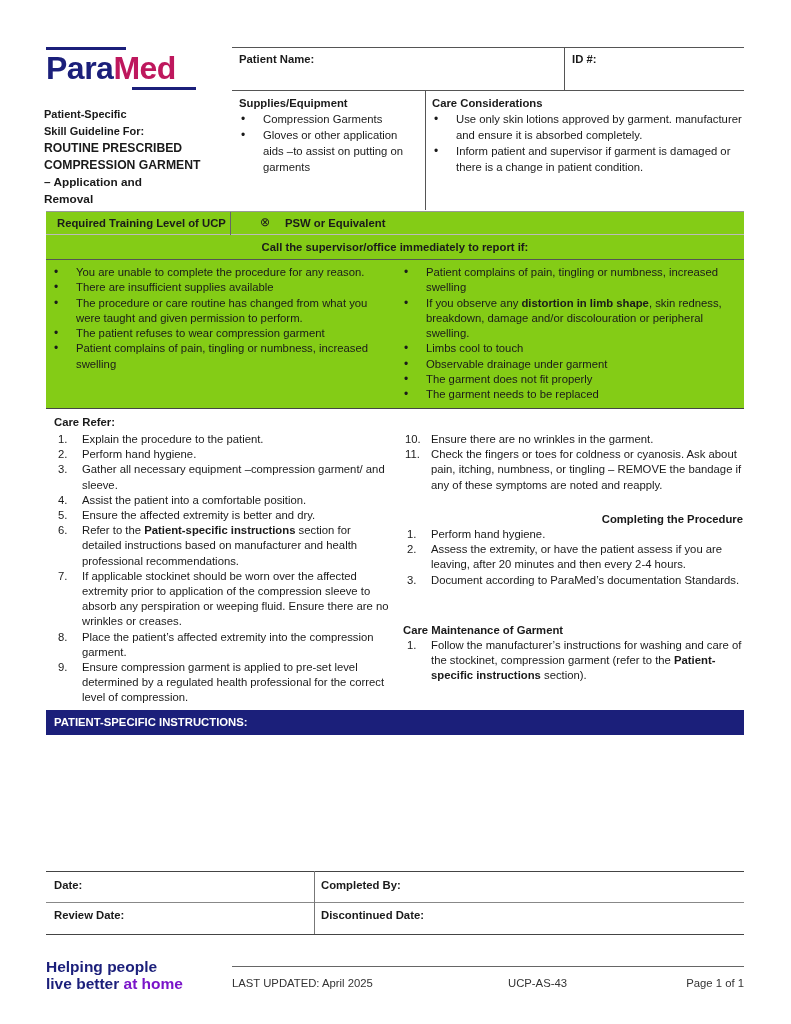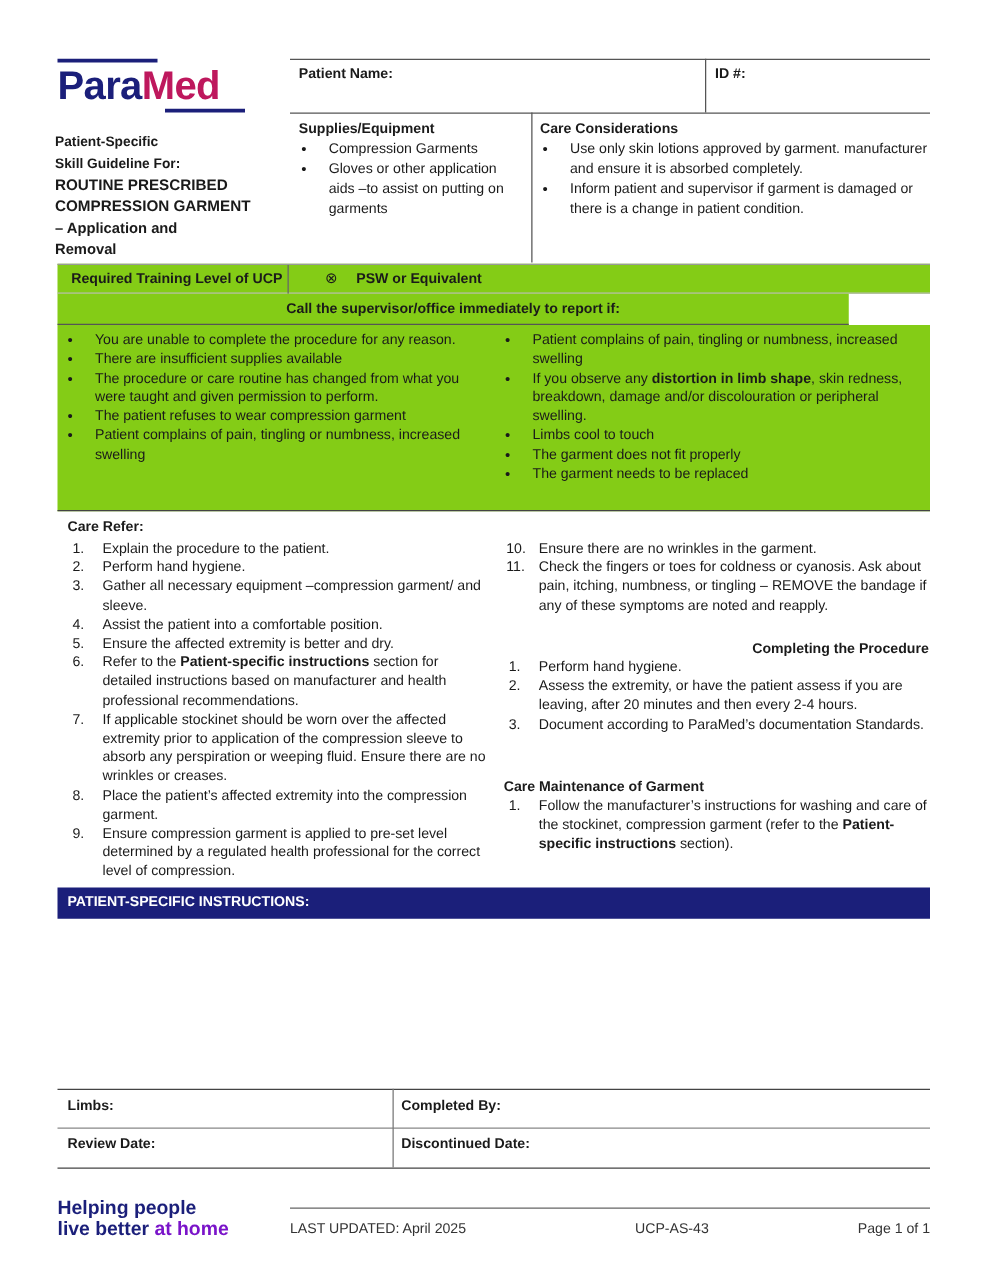--- a/index.html
+++ b/index.html
@@ -85,34 +85,35 @@
   </ul>
 </div>
 
 <div class="abs gray" style="left:46px; top:211px; width:698px; height:24px; border-top:1px solid #999; border-bottom:1px solid #bbb; box-sizing:border-box;">
   <div class="abs label" style="left:11px; top:5px;">Required Training Level of UCP</div>
   <div class="vline" style="left:184px; top:0; height:23px; background:#666;"></div>
   <span class="abs" style="left:214px; top:3px; font-size:12px;">⊗</span>
   <div class="abs label" style="left:239px; top:5px;">PSW or Equivalent</div>
 </div>
 
-<div class="abs gray label" style="left:46px; top:235px; width:633px; height:25px; line-height:24px; text-align:center; border-bottom:1px solid #555; box-sizing:border-box;">Call the supervisor/office immediately to report if:</div>
+<div class="abs gray label" style="left:46px; top:235px; width:698px; height:25px; line-height:24px; text-align:center; border-bottom:1px solid #555; box-sizing:border-box;">Call the supervisor/office immediately to report if:</div>
 
 <div class="abs gray" style="left:46px; top:260px; width:698px; height:149px; border-bottom:1px solid #444; box-sizing:border-box;">
   <ul class="bul tight abs" style="left:6px; top:5px; width:330px;">
     <li>You are unable to complete the procedure for any reason.</li>
     <li>There are insufficient supplies available</li>
     <li>The procedure or care routine has changed from what you were taught and given permission to perform.</li>
     <li>The patient refuses to wear compression garment</li>
     <li>Patient complains of pain, tingling or numbness, increased swelling</li>
   </ul>
   <ul class="bul tight abs" style="left:356px; top:5px; width:335px;">
     <li><span>Patient complains of pain, tingling or numbness, increased swelling</span></li>
     <li><span>If you observe any </span><b>distortion in limb shape</b><span>, skin redness, breakdown, damage and/or discolouration or peripheral swelling.</span></li>
     <li><span>Limbs cool to touch</span></li>
+    <li><span>Observable drainage under garment</span></li>
     <li><span>The garment does not fit properly</span></li>
     <li><span>The garment needs to be replaced</span></li>
   </ul>
 </div>
 
 <div class="abs" style="left:54px; top:414px; width:336px;">
   <div class="label" style="line-height:16px; margin-bottom:2px;">Care Refer:</div>
   <ol class="num">
     <li><span class="n">1.</span><span>Explain the procedure to the patient.</span></li>
     <li><span class="n">2.</span><span>Perform hand hygiene.</span></li>
@@ -150,21 +151,21 @@
 </div>
 
 <div class="abs banner">PATIENT-SPECIFIC INSTRUCTIONS:</div>
 <div class="abs" style="left:46px; top:736px; width:698px; height:130px;"></div>
 
 <div class="hline" style="left:46px; top:871px; width:698px; background:#444;"></div>
 <div class="hline" style="left:46px; top:902px; width:698px; background:#888;"></div>
 <div class="hline" style="left:46px; top:934px; width:698px; background:#444;"></div>
 <div class="vline" style="left:314px; top:871px; height:63px; background:#777;"></div>
 
-<div class="abs label" style="left:54px; top:879px;">Limbs:</div>
+<div class="abs label" style="left:54px; top:879px;">Date:</div>
 <div class="abs" style="left:90px; top:874px; width:220px; height:26px;"></div>
 <div class="abs label" style="left:321px; top:879px;">Completed By:</div>
 <div class="abs" style="left:405px; top:874px; width:335px; height:26px;"></div>
 <div class="abs label" style="left:54px; top:909px;">Review Date:</div>
 <div class="abs" style="left:130px; top:905px; width:180px; height:26px;"></div>
 <div class="abs label" style="left:321px; top:909px;">Discontinued Date:</div>
 <div class="abs" style="left:430px; top:905px; width:310px; height:26px;"></div>
 
 <div class="abs tagline">
   <div>Helping people</div>

